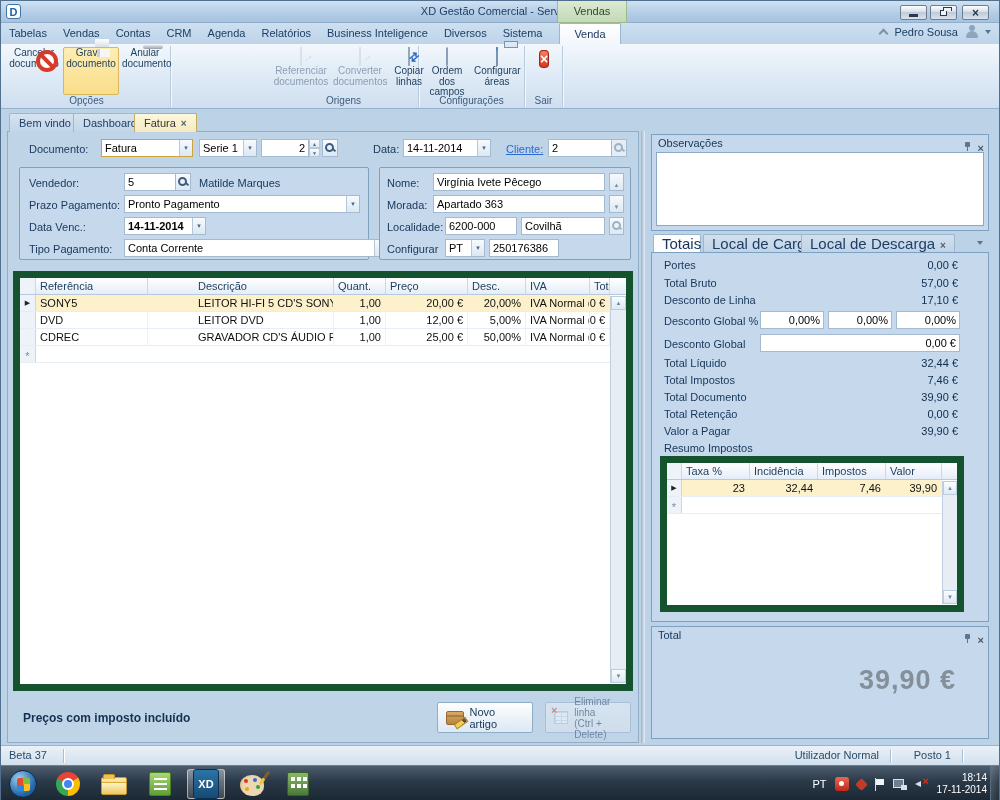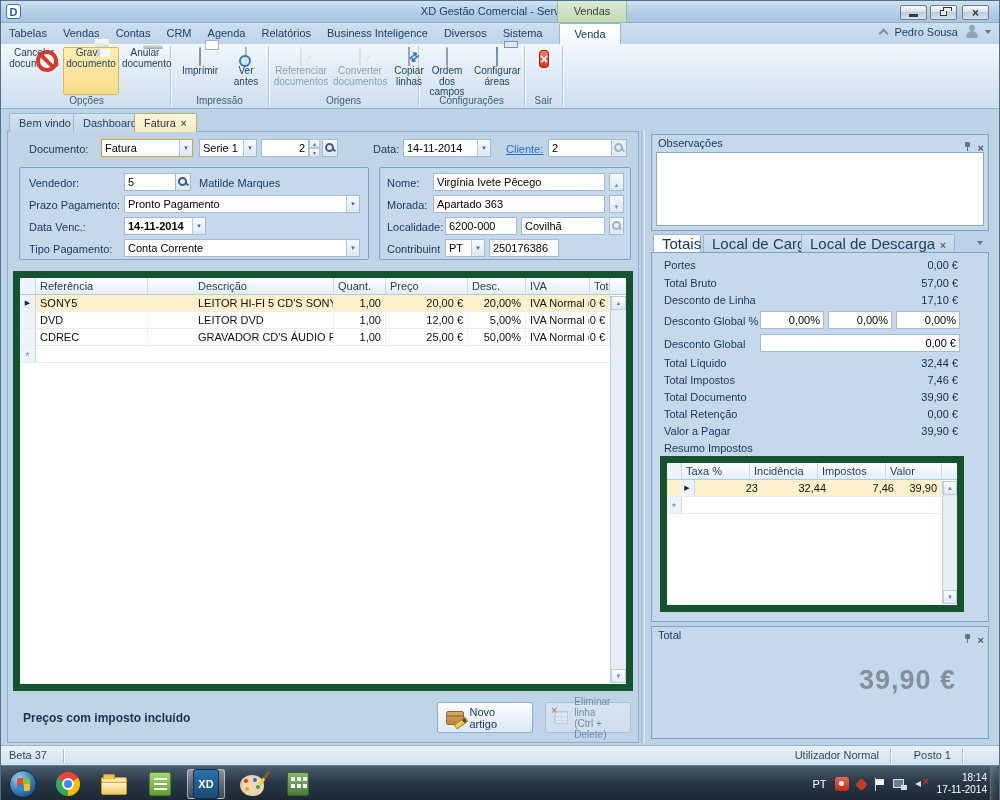--- a/index.html
+++ b/index.html
@@ -259,31 +259,20 @@
         <span class="ric"><span class="ic-save"></span></span>
         <div class="blabel">Gravar documento</div>
       </div>
       <div class="rbtn" style="left:118px; width:48px;">
         <span class="ric"><span class="ic-trash" style="margin:2px auto;"></span></span>
         <div class="blabel">Anular documento</div>
       </div>
       <div class="glabel">Opções</div>
     </div>
 
-    <div class="rgroup" style="left:170px; width:98px;">
-      <div class="rbtn" style="left:4px; width:50px;">
-        <span class="ric"><span class="ic-printer"></span></span>
-        <div class="blabel">Imprimir</div>
-      </div>
-      <div class="rbtn" style="left:56px; width:38px;">
-        <span class="ric"><span class="ic-preview"></span></span>
-        <div class="blabel">Ver antes</div>
-      </div>
-      <div class="glabel">Impressão</div>
-    </div>
 
     <div class="rgroup" style="left:268px; width:150px;">
       <div class="rbtn dis" style="left:3px; width:58px;">
         <span class="ric"><span class="ic-refdoc"></span></span>
         <div class="blabel">Referenciar documentos</div>
       </div>
       <div class="rbtn dis" style="left:63px; width:56px;">
         <span class="ric"><span class="ic-refdoc"></span></span>
         <div class="blabel">Converter documentos</div>
       </div>
@@ -366,21 +355,21 @@
   <div class="cbo" style="left:123px; top:194px; width:236px;">
     <span class="cv">Pronto Pagamento</span>
       <span class="dd"></span>
   </div>
   <span class="lbl" style="left:28px; top:220px;">Data Venc.:</span>
   <div class="cbo" style="left:123px; top:216px; width:82px;">
     <span class="cv bld">14-11-2014</span>
       <span class="dd"></span>
   </div>
   <span class="lbl" style="left:28px; top:242px;">Tipo Pagamento:</span>
-  <div class="cbo" style="left:123px; top:238px; width:236px;">
+  <div class="cbo" style="left:123px; top:238px; width:264px;">
     <span class="cv">Conta Corrente</span>
       <span class="dd"></span>
   </div>
 
   <div class="fieldset" style="left:378px; top:166px; width:252px; height:93px;"></div>
   <span class="lbl" style="left:386px; top:176px;">Nome:</span>
   <input class="ipt" style="left: 432px; top: 172px; width: 172px;" value="Virgínia Ivete Pêcego">
   <div class="btn-sq" style="left:608px; top:172px; width:15px;">
       <span class="tiny tup"></span>
     </div>
@@ -388,21 +377,21 @@
   <input class="ipt" style="left: 432px; top: 194px; width: 172px;" value="Apartado 363">
   <div class="btn-sq" style="left:608px; top:194px; width:15px;">
       <span class="tiny tdn"></span>
     </div>
   <span class="lbl" style="left:386px; top:220px;">Localidade:</span>
   <input class="ipt" style="left: 444px; top: 216px; width: 72px;" value="6200-000">
   <input class="ipt" style="left: 520px; top: 216px; width: 84px;" value="Covilhã">
   <div class="btn-sq" style="left:608px; top:216px; width:15px;">
       <span class="mg pale"></span>
     </div>
-  <span class="lbl" style="left:386px; top:242px;">Contribuint</span>
+  <span class="lbl" style="left:386px; top:242px;">Configurar</span>
   <div class="cbo" style="left:444px; top:238px; width:40px;">
     <span class="cv">PT</span>
       <span class="dd"></span>
   </div>
   <input class="ipt" style="left: 488px; top: 238px; width: 70px;" value="250176386">
 
   <div class="grid" style="left:12px; top:270px; width:620px; height:420px;">
     <div class="ghead" style="padding-right:16px;">
       <span class="gc gsel"></span>
       <span class="gc c-ref">Referência</span>
@@ -513,21 +502,21 @@
     <span class="trow-lbl" style="top:189px;">Resumo Impostos</span>
 
     <div class="grid" style="left:8px; top:203px; width:304px; height:156px;">
       <div class="ghead" style="padding-right:15px;">
         <span class="gc gsel t-sel"></span>
         <span class="gc t-c">Taxa %</span>
         <span class="gc t-c">Incidência</span>
         <span class="gc t-c">Impostos</span>
         <span class="gc t-last">Valor</span>
       </div>
-      <div class="grow sel" style="margin-right:15px;padding-left:13px;">
+      <div class="grow sel" style="margin-right:15px;">
         <span class="gc gsel t-sel rowarrow"></span>
         <span class="gc t-c gnum">23</span>
         <span class="gc t-c gnum">32,44</span>
         <span class="gc t-c gnum">7,46</span>
         <span class="gc t-last gnum">39,90</span>
       </div>
       <div class="grow" style="margin-right:15px;">
         <span class="gc gsel t-sel newrow"></span>
       </div>
       <div class="vsb" style="width:15px;">

